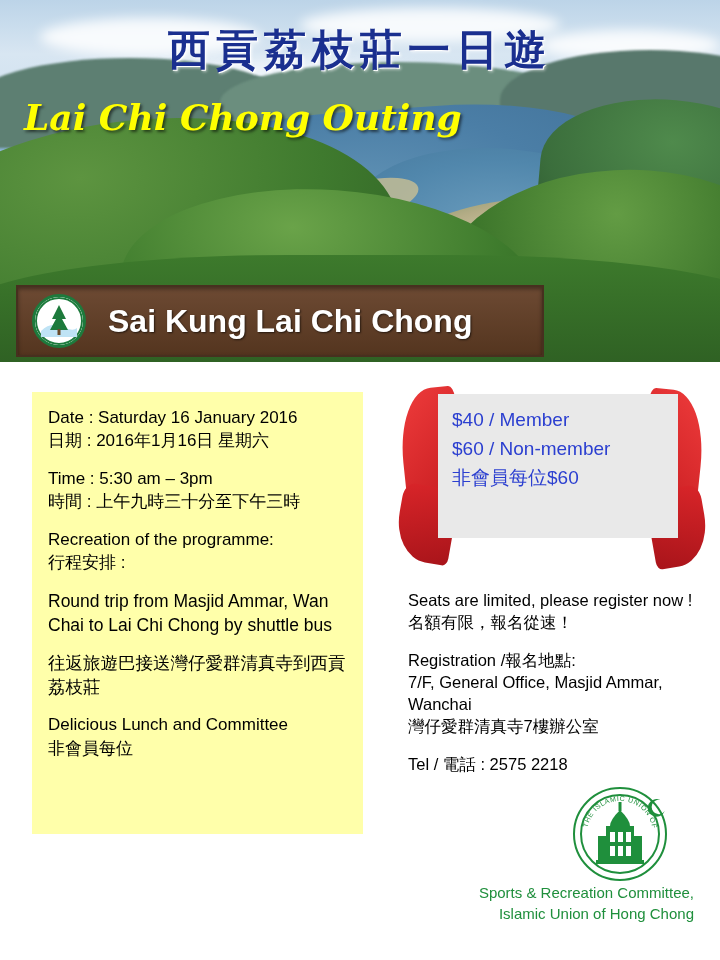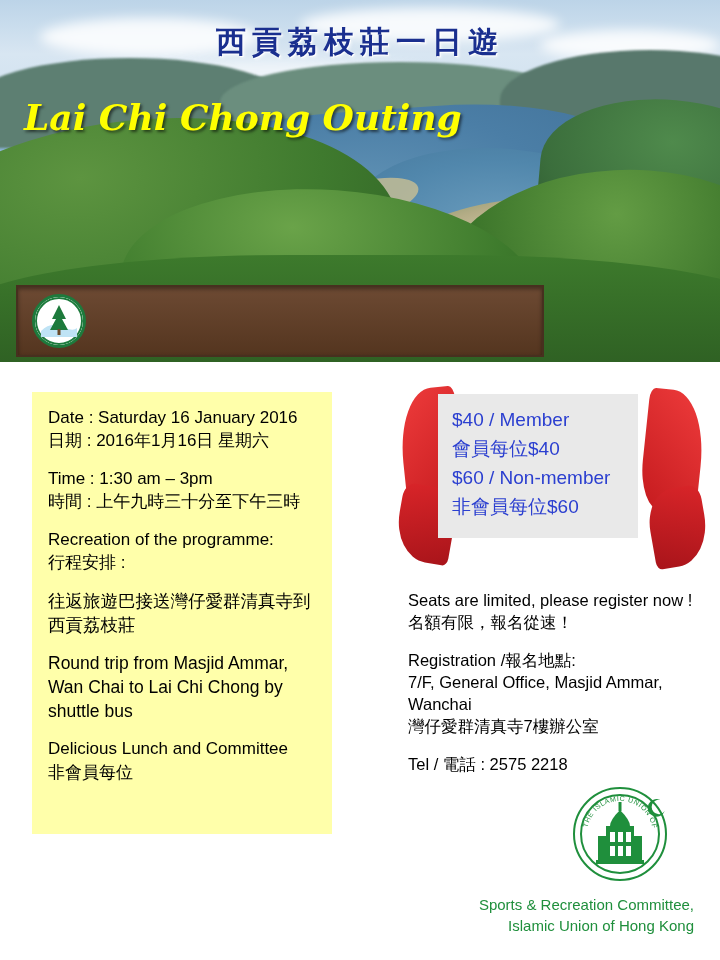--- a/index.html
+++ b/index.html
@@ -85,21 +85,21 @@
   .hn4 { left:-40px; top:255px; width:820px; height:140px; background: linear-gradient(#3d7a2c, #2b5a21); border-radius: 40% 40% 0 0; }
   .hn5 { left:540px; top:100px; width:260px; height:140px; background: radial-gradient(ellipse at 50% 30%, #4f8a4c 0%, #3b6e3c 70%, #2e5a30 100%); transform: rotate(5deg); }
 
   
   .title-cn {
     position: absolute;
     left: 0; top: 22px; width: 720px;
     text-align: center;
     font-family: "DejaVu Serif", "Liberation Serif", serif;
     font-weight: bold;
-    font-size: 30px;
+    font-size: 42px;
     letter-spacing: 6px;
     color: #1a2f8f;
     text-shadow: 1px 1px 0 #ffffff, 2px 2px 3px rgba(255,255,255,.6);
   }
   .title-en {
     position: absolute;
     left: 24px; top: 96px;
     font-family: "DejaVu Serif", "Liberation Serif", serif;
     font-weight: bold; font-style: italic;
     font-size: 36px;
@@ -130,21 +130,21 @@
     color: #ffffff;
     font-size: 32px;
     font-weight: bold;
     text-shadow: 1px 1px 2px rgba(0,0,0,.6);
   }
 
   
   .yellow-box {
     position: absolute;
     left: 32px; top: 392px;
-    width: 300px; height: 442px;
+    width: 331px; height: 442px;
     background: #ffffaa;
     padding: 14px 16px 10px 16px;
   }
   .yellow-box p {
     margin: 0 0 14px 0;
     font-size: 17px;
     line-height: 1.38;
     color: #000000;
   }
   .yellow-box .big { font-size: 17.5px; }
@@ -179,21 +179,21 @@
   }
   .ribbon-right2 {
     position:absolute; right: 0px; top: 106px; width: 56px; height: 78px;
     background: linear-gradient(200deg,#d92529,#a8141a);
     border-radius: 50% 20% 60% 10%;
     transform: rotate(-10deg);
   }
   .price-panel {
     position: absolute;
     left: 42px; top: 12px;
-    width: 200px; height: 144px;
+    width: 240px; height: 144px;
     background: #e9e9e9;
     padding: 12px 14px;
   }
   .price-panel div {
     font-size: 19px;
     color: #2b3fd0;
     line-height: 1.52;
   }
 
   
@@ -213,21 +213,21 @@
   .logo {
     position: absolute;
     left: 552px; top: 778px;
     width: 136px; height: 112px;
   }
   .logo svg { display:block; }
 
   
   .footer {
     position: absolute;
-    right: 26px; bottom: 24px;
+    right: 26px; bottom: 36px;
     text-align: right;
     color: #1f8f3c;
     font-size: 15px;
     line-height: 1.4;
   }
 </style>
 </head>
 <body>
 
 <div class="poster">
@@ -260,51 +260,51 @@
 
   <div class="sign">
     <div class="sign-badge">
       <svg width="48" height="48" viewBox="0 0 48 48" aria-hidden="true">
         <circle cx="24" cy="24" r="23" fill="#ffffff" stroke="#1d7a3c" stroke-width="2"></circle>
         <path d="M6 34 Q16 24 28 30 Q38 35 42 31 L42 40 L6 40 Z" fill="#bfe3f5"></path>
         <path d="M24 8 L31 22 L27 22 L33 33 L15 33 L21 22 L17 22 Z" fill="#1d7a3c"></path>
         <rect x="22.5" y="32" width="3" height="6" fill="#6b4a2a"></rect>
       </svg>
     </div>
+    <div class="sign-text">Sai Kung Lai Chi Chong</div>
   </div>
 
   <div class="yellow-box">
     <p>
       <span>Date : Saturday 16 January 2016</span><br>
       <span>日期 : 2016年1月16日 星期六</span>
     </p>
     <p>
-      <span>Time : 1:30 am – 3pm</span><br>
+      <span>Time : 5:30 am – 3pm</span><br>
       <span>時間 : 上午九時三十分至下午三時</span>
     </p>
     <p>
       <span>Recreation of the programme:</span><br>
       <span>行程安排 :</span>
     </p>
+    <p class="big">Round trip from Masjid Ammar, Wan Chai to Lai Chi Chong by shuttle bus</p>
     <p class="big">往返旅遊巴接送灣仔愛群清真寺到西貢荔枝莊</p>
-    <p class="big">Round trip from Masjid Ammar, Wan Chai to Lai Chi Chong by shuttle bus</p>
     <p>
       <span>Delicious Lunch and Committee</span><br>
       <span>非會員每位</span>
     </p>
   </div>
 
   <div class="ribbon-wrap">
     <div class="ribbon-left"></div>
     <div class="ribbon-left2"></div>
     <div class="ribbon-right"></div>
     <div class="ribbon-right2"></div>
     <div class="price-panel">
       <div>$40 / Member</div>
-      <div>會員每位$40</div>
       <div>$60 / Non-member</div>
       <div>非會員每位$60</div>
     </div>
   </div>
 
   <div class="right-text">
     <p>
       <span>Seats are limited, please register now !</span><br>
       <span>名額有限，報名從速！</span>
     </p>
@@ -344,16 +344,16 @@
 
       <path id="arcTop" d="M68 56 m-33,0 a33,33 0 1,1 66,0" fill="none"></path>
       <text font-family="Liberation Sans, sans-serif" font-size="7" fill="#1f8f3c" letter-spacing="0.6">
         <textPath href="#arcTop" startOffset="6%">THE ISLAMIC UNION OF HONG KONG</textPath>
       </text>
     </svg>
   </div>
 
   <div class="footer">
     <div>Sports &amp; Recreation Committee,</div>
-    <div>Islamic Union of Hong Kong</div>
+    <div>Islamic Union of Hong Chong</div>
   </div>
 
 </div>
 
 </body></html>

